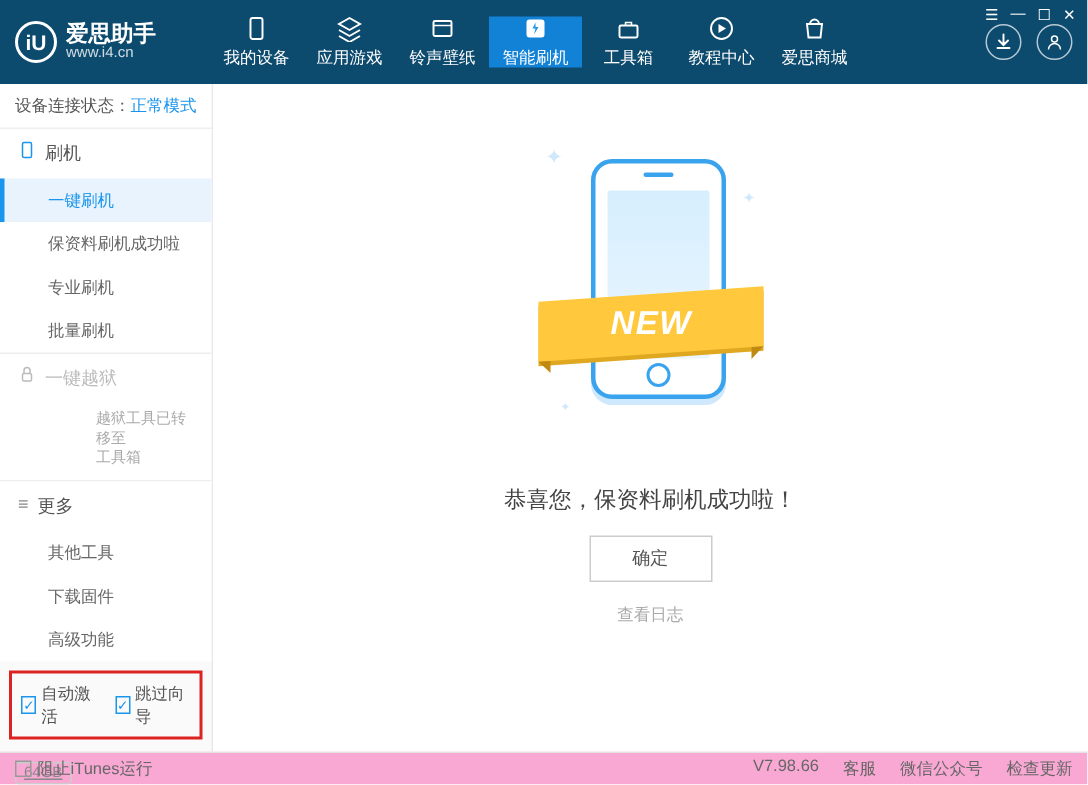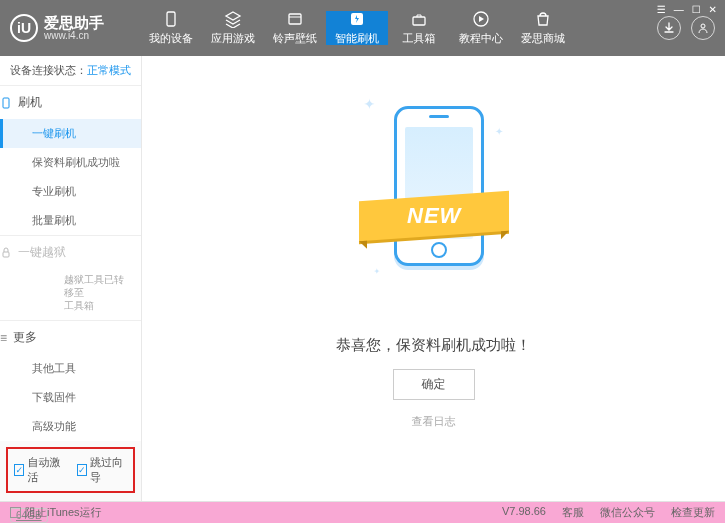--- a/index.html
+++ b/index.html
@@ -1,18 +1,18 @@
 <!DOCTYPE html>
 <html><head>
 <meta charset="utf-8">
 <style>
 * { margin: 0; padding: 0; box-sizing: border-box; font-family: "Microsoft YaHei", sans-serif; }
 body { width: 725px; height: 523px; background: #fff; font-size: 12px; overflow: hidden; position: relative; }
 
-.topbar { background: #737373; height: 56px; display: flex; align-items: center; padding: 11px 10px; color: #fff; }
+.topbar { background: #0c4a6e; height: 56px; display: flex; align-items: center; padding: 11px 10px; color: #fff; }
 .logo-area { display: flex; align-items: center; gap: 6px; width: 130px; }
 .logo-circle { width: 28px; height: 28px; border: 2px solid #fff; border-radius: 50%; display: flex; align-items: center; justify-content: center; font-weight: bold; font-size: 14px; }
 .logo-text { font-size: 15px; font-weight: bold; line-height: 1; }
 .logo-sub { font-size: 10px; opacity: .8; }
 
 .nav-tabs { display: flex; flex: 1; height: 100%; }
 .nav-tab { width: 62px; display: flex; flex-direction: column; align-items: center; justify-content: center; gap: 3px; font-size: 11px; cursor: pointer; }
 .nav-tab.active { background: #1282d6; }
 .nav-icon { width: 18px; height: 18px; display: flex; align-items: center; justify-content: center; }
 
@@ -22,21 +22,21 @@
 
 .circle-btn { width: 24px; height: 24px; border: 1.5px solid rgba(255,255,255,.7); border-radius: 50%; display: flex; align-items: center; justify-content: center; cursor: pointer; }
 
 .body-row { display: flex; height: 445px; }
 
 .sidebar { width: 142px; border-right: 1px solid #e8e8e8; display: flex; flex-direction: column; background: #fafafa; }
 .status-row { padding: 7px 10px; font-size: 11px; color: #555; background: #fff; border-bottom: 1px solid #eee; }
 .status-val { color: #1a95ed; }
 
 .side-section { border-bottom: 1px solid #eee; background: #fff; }
-.side-head { display: flex; align-items: center; gap: 6px; padding: 8px 0; color: #555; font-size: 12px; }
+.side-head { display: flex; align-items: flex-start; gap: 6px; padding: 8px 12px; color: #555; font-size: 12px; }
 .side-head.disabled { color: #bbb; }
 .side-item { padding: 7px 10px 7px 32px; font-size: 11px; color: #666; cursor: pointer; }
 .side-item.active { background: #e8f3fd; color: #1a95ed; border-left: 3px solid #1a95ed; padding-left: 29px; }
 .side-note { font-size: 10px; color: #aaa; padding: 4px 10px 8px 32px; line-height: 1.3; margin-left: 32px; }
 
 .checkbox-area { border: 2px solid #d22; margin: 6px 6px; padding: 6px 6px; display: flex; gap: 12px; font-size: 11px; color: #555; }
 .cb { display: flex; align-items: center; gap: 3px; }
 .cb-box { width: 12px; height: 12px; border: 1px solid #1a95ed; display: flex; align-items: center; justify-content: center; color: #1a95ed; font-size: 9px; }
 
 .device-box { padding: 6px 10px; font-size: 11px; }
@@ -49,21 +49,21 @@
 .phone { position: absolute; left: 35px; top: 20px; width: 90px; height: 160px; background: #fff; border: 3px solid #3aa3ee; border-radius: 14px; box-shadow: 0 4px 0 #cfe8fc; }
 .phone::before { content:""; position:absolute; top:6px; left:50%; transform:translateX(-50%); width:20px; height:3px; background:#3aa3ee; border-radius:2px; }
 .phone::after { content:""; position:absolute; bottom:5px; left:50%; transform:translateX(-50%); width:12px; height:12px; border:2px solid #3aa3ee; border-radius:50%; }
 .screen { position:absolute; top:18px; left:8px; right:8px; bottom:24px; background: linear-gradient(#d6eefe,#eaf6ff); border-radius:2px; }
 .ribbon { position:absolute; top:110px; left:0; right:0; height:40px; background:#ffc83d; transform: skewY(-4deg); display:flex; align-items:center; justify-content:center; box-shadow: 0 3px 0 #e0a820; }
 .ribbon-text { font-weight:900; font-size:22px; color:#fff; letter-spacing:1px; transform: skewY(4deg); font-style: italic; }
 .ribbon::before,.ribbon::after{content:"";position:absolute;bottom:-8px;width:0;height:0;border-top:8px solid #c08a10;}
 .ribbon::before{left:0;border-left:8px solid transparent;}
 .ribbon::after{right:0;border-right:8px solid transparent;}
 
-.success-text { font-size: 15px; color: #444; margin-top: 30px; }
+.success-text { font-size: 15px; color: #444; margin-top: 18px; }
 .ok-btn { margin-top: 14px; padding: 6px 28px; border: 1px solid #ccc; background: #fff; font-size: 12px; color: #555; cursor: pointer; }
 .log-link { margin-top: 14px; font-size: 11px; color: #aaa; cursor: pointer; }
 
 .footer { height: 22px; border-top: 1px solid #e3e3e3; display: flex; align-items: center; padding: 0 10px; font-size: 11px; color: #666; background: #f9a8d4; }
 .footer-left { display: flex; align-items: center; gap: 4px; }
 .footer-cb { width:11px; height:11px; border:1px solid #999; }
 .footer-right { margin-left: auto; display: flex; gap: 16px; }
 .fr-item { cursor:pointer; }
 
 svg { display: block; }

